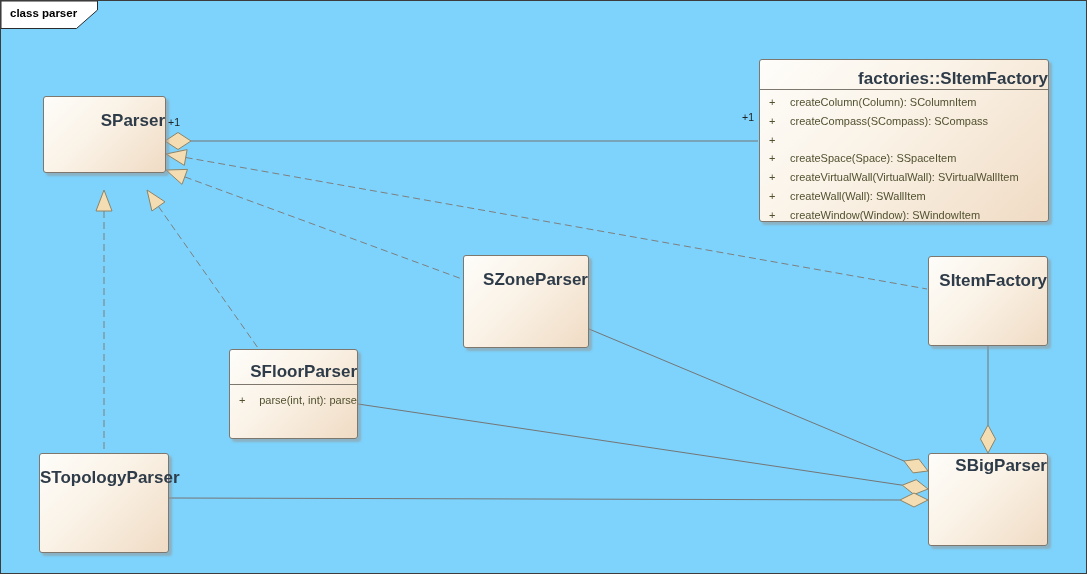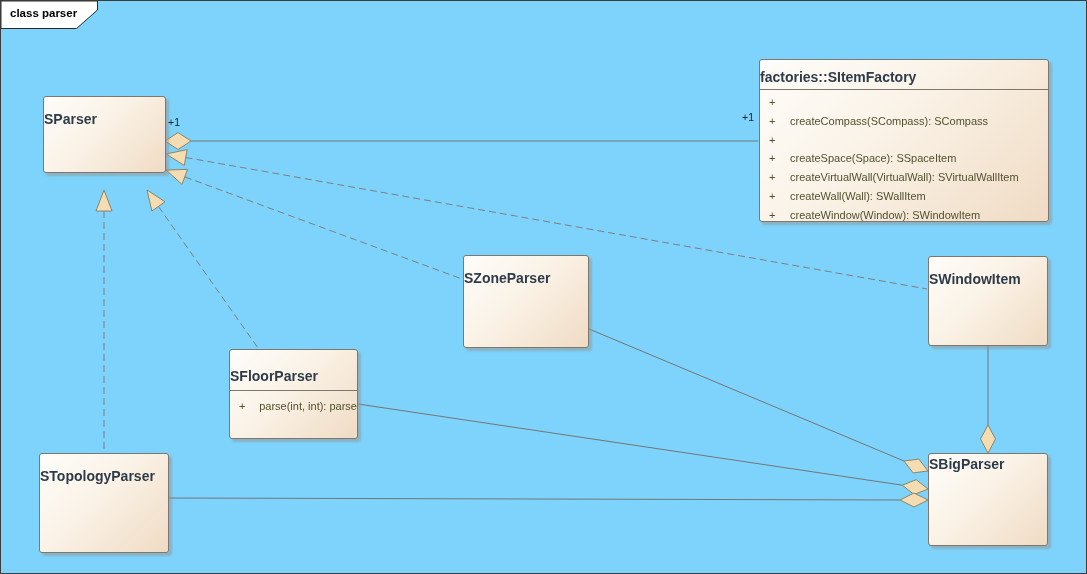--- a/index.html
+++ b/index.html
@@ -17,22 +17,22 @@
   #wires polygon.head { fill:#f5ddb3; stroke:#8c8468; stroke-width:1; }
 
   .uml-box {
     position:absolute; z-index:2;
     border:1px solid #7d776d; border-radius:3px;
     background:linear-gradient(135deg,#fefdfa 0%,#faf2e6 45%,#f0dbc4 100%);
     box-shadow:3px 3px 2px rgba(150,150,150,.55);
     box-sizing:border-box;
   }
   .uml-title {
-    display:block; text-align:left;
-    font-size:14px; font-weight:bold; color:#2e3b48;
+    display:block; text-align:right;
+    font-size:17px; font-weight:bold; color:#2e3b48;
     padding-top:14px;
   }
   .uml-header { border-bottom:1px solid #7d776d; box-sizing:border-box; }
   .uml-header .uml-title { padding-top:9px; }
   .members { padding-top:3px; color:#51512f; font-size:11px; }
   .member-row { display:flex; line-height:18.8px; white-space:nowrap; }
   .member-vis { width:21px; padding-left:9px; }
   .member-sig { flex:1; }
 
   .mult-label {
@@ -110,20 +110,21 @@
     <span class="uml-title">SParser</span>
   </div>
 
   <div class="uml-box" style="left:758px; top:58px; width:290px; height:163px;">
     <div class="uml-header" style="height:30px;">
       <span class="uml-title">factories::SItemFactory</span>
     </div>
     <div class="members">
       <div class="member-row">
         <span class="member-vis">+</span>
+        <span class="member-sig">createColumn(Column): SColumnItem</span>
       </div>
       <div class="member-row">
         <span class="member-vis">+</span>
         <span class="member-sig">createCompass(SCompass): SCompass</span>
       </div>
       <div class="member-row">
         <span class="member-vis">+</span>
       </div>
       <div class="member-row">
         <span class="member-vis">+</span>
@@ -142,25 +143,25 @@
         <span class="member-sig">createWindow(Window): SWindowItem</span>
       </div>
     </div>
   </div>
 
   <div class="uml-box" style="left:462px; top:254px; width:126px; height:93px;">
     <span class="uml-title">SZoneParser</span>
   </div>
 
   <div class="uml-box" style="left:927px; top:255px; width:120px; height:90px;">
-    <span class="uml-title">SWindowItem</span>
+    <span class="uml-title">SItemFactory</span>
   </div>
 
   <div class="uml-box" style="left:228px; top:348px; width:129px; height:90px;">
-    <div class="uml-header" style="height:35px;margin-top:6px;">
+    <div class="uml-header" style="height:35px;">
       <span class="uml-title" style="padding-top:12px;">SFloorParser</span>
     </div>
     <div class="members" style="padding-top:6px;">
       <div class="member-row">
         <span class="member-vis">+</span>
         <span class="member-sig">parse(int, int): parse</span>
       </div>
     </div>
   </div>
 

